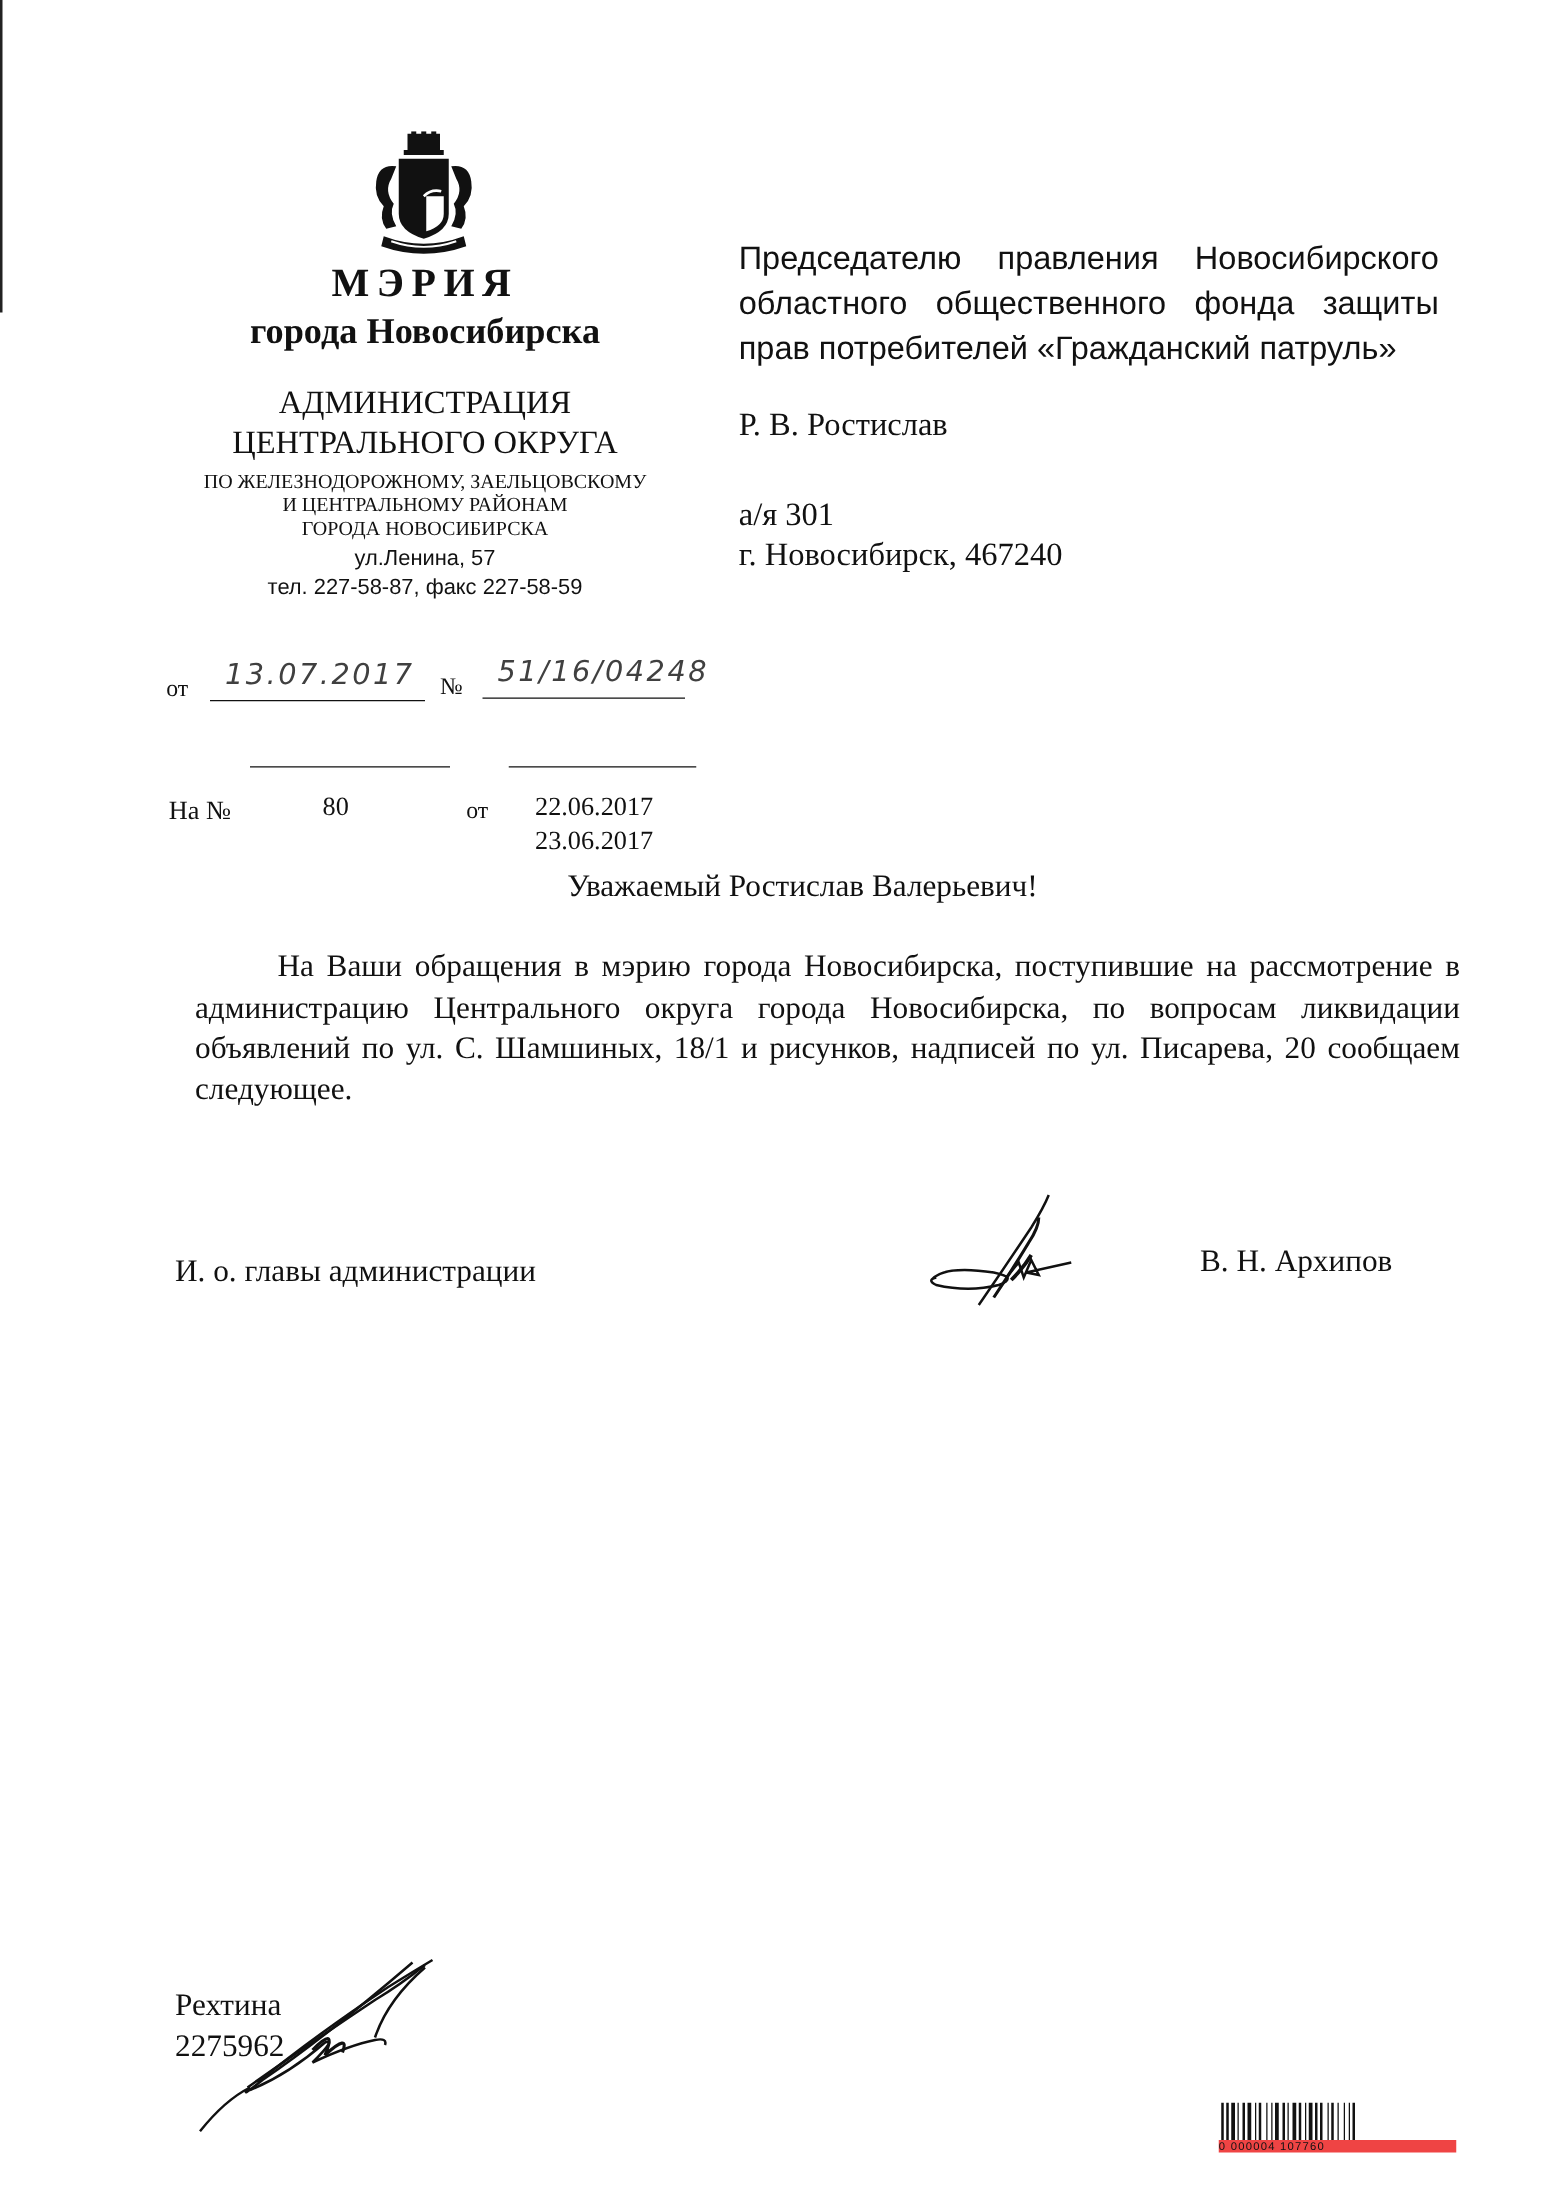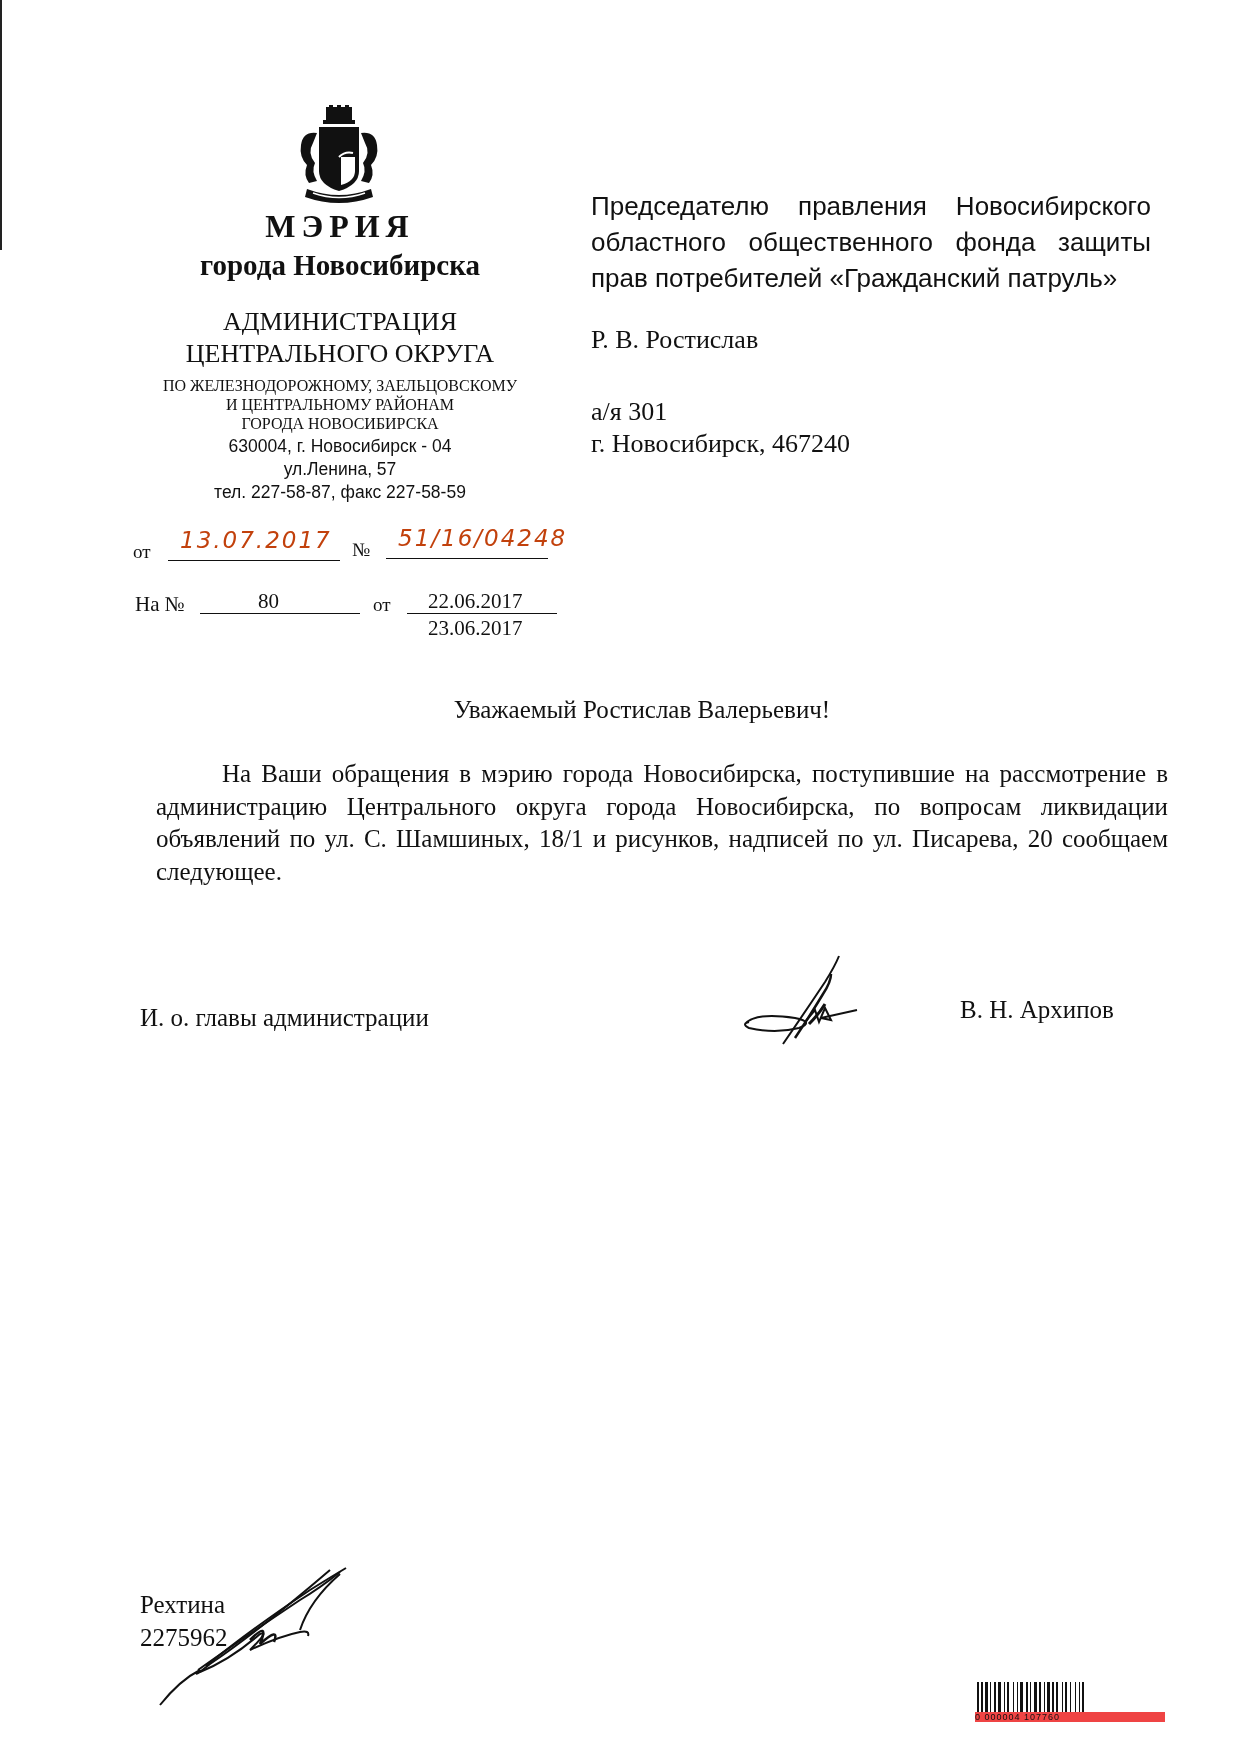--- a/index.html
+++ b/index.html
@@ -13,23 +13,23 @@
     font-family: "Liberation Serif", serif; font-weight: bold; font-size: 29px; line-height: 36px; }
   .lh-admin { position: absolute; left: 130px; top: 306px; width: 420px; text-align: center;
     font-family: "Liberation Serif", serif; font-size: 26px; line-height: 32px; }
   .lh-districts { position: absolute; left: 130px; top: 376px; width: 420px; text-align: center;
     font-family: "Liberation Serif", serif; font-size: 16px; line-height: 19px; }
   .lh-address { position: absolute; left: 130px; top: 435px; width: 420px; text-align: center;
     font-family: "Liberation Sans", sans-serif; font-size: 17.5px; line-height: 23px; }
 
   
   .reg-label { position: absolute; font-family: "Liberation Serif", serif; font-size: 19px; }
-  .hand { position: absolute; font-family: "DejaVu Sans", sans-serif; font-style: italic; font-size: 23px; letter-spacing: 2px; color: #c2410c; }
+  .hand { position: absolute; font-family: "DejaVu Sans", sans-serif; font-style: italic; font-size: 23px; letter-spacing: 2px; color: #404040; }
   .uline { position: absolute; height: 0; border-top: 1.6px solid #111; }
-  .typed { position: absolute; font-family: "Liberation Serif", serif; font-size: 19px; }
+  .typed { position: absolute; font-family: "Liberation Serif", serif; font-size: 19px; margin-top: 44px; }
 
   
   .addressee { position: absolute; left: 591px; top: 188px; width: 560px;
     font-family: Liberation Sans, sans-serif; font-size: 26px; line-height: 36px; text-align: justify; text-align-last: left; }
   .addr-name { position: absolute; left: 591px; top: 325px; font-family: "Liberation Serif", serif; font-size: 26px; }
   .addr-box { position: absolute; left: 591px; top: 396px; font-family: "Liberation Serif", serif; font-size: 26px; line-height: 32px; }
 
   
   .salutation { position: absolute; left: 0; top: 696px; width: 1240px; text-align: center;
     font-family: "Liberation Serif", serif; font-size: 25px; padding-left: 22px; }
@@ -77,21 +77,20 @@
 <div class="lh-admin">
   <div>АДМИНИСТРАЦИЯ</div>
   <div>ЦЕНТРАЛЬНОГО ОКРУГА</div>
 </div>
 <div class="lh-districts">
   <div>ПО ЖЕЛЕЗНОДОРОЖНОМУ, ЗАЕЛЬЦОВСКОМУ</div>
   <div>И ЦЕНТРАЛЬНОМУ РАЙОНАМ</div>
   <div>ГОРОДА НОВОСИБИРСКА</div>
 </div>
 <div class="lh-address">
-  <div>630004, г. Новосибирск - 04</div>
   <div>ул.Ленина, 57</div>
   <div>тел. 227-58-87, факс 227-58-59</div>
 </div>
 
 <span class="reg-label" style="left:133px; top:541px;">от</span>
 <span class="hand" style="left:180px; top:527px;">13.07.2017</span>
 <div class="uline" style="left:168px; top:560px; width:172px;"></div>
 <span class="reg-label" style="left:352px; top:539px;">№</span>
 <span class="hand" style="left:398px; top:525px;">51/16/04248</span>
 <div class="uline" style="left:386px; top:558px; width:162px;"></div>

